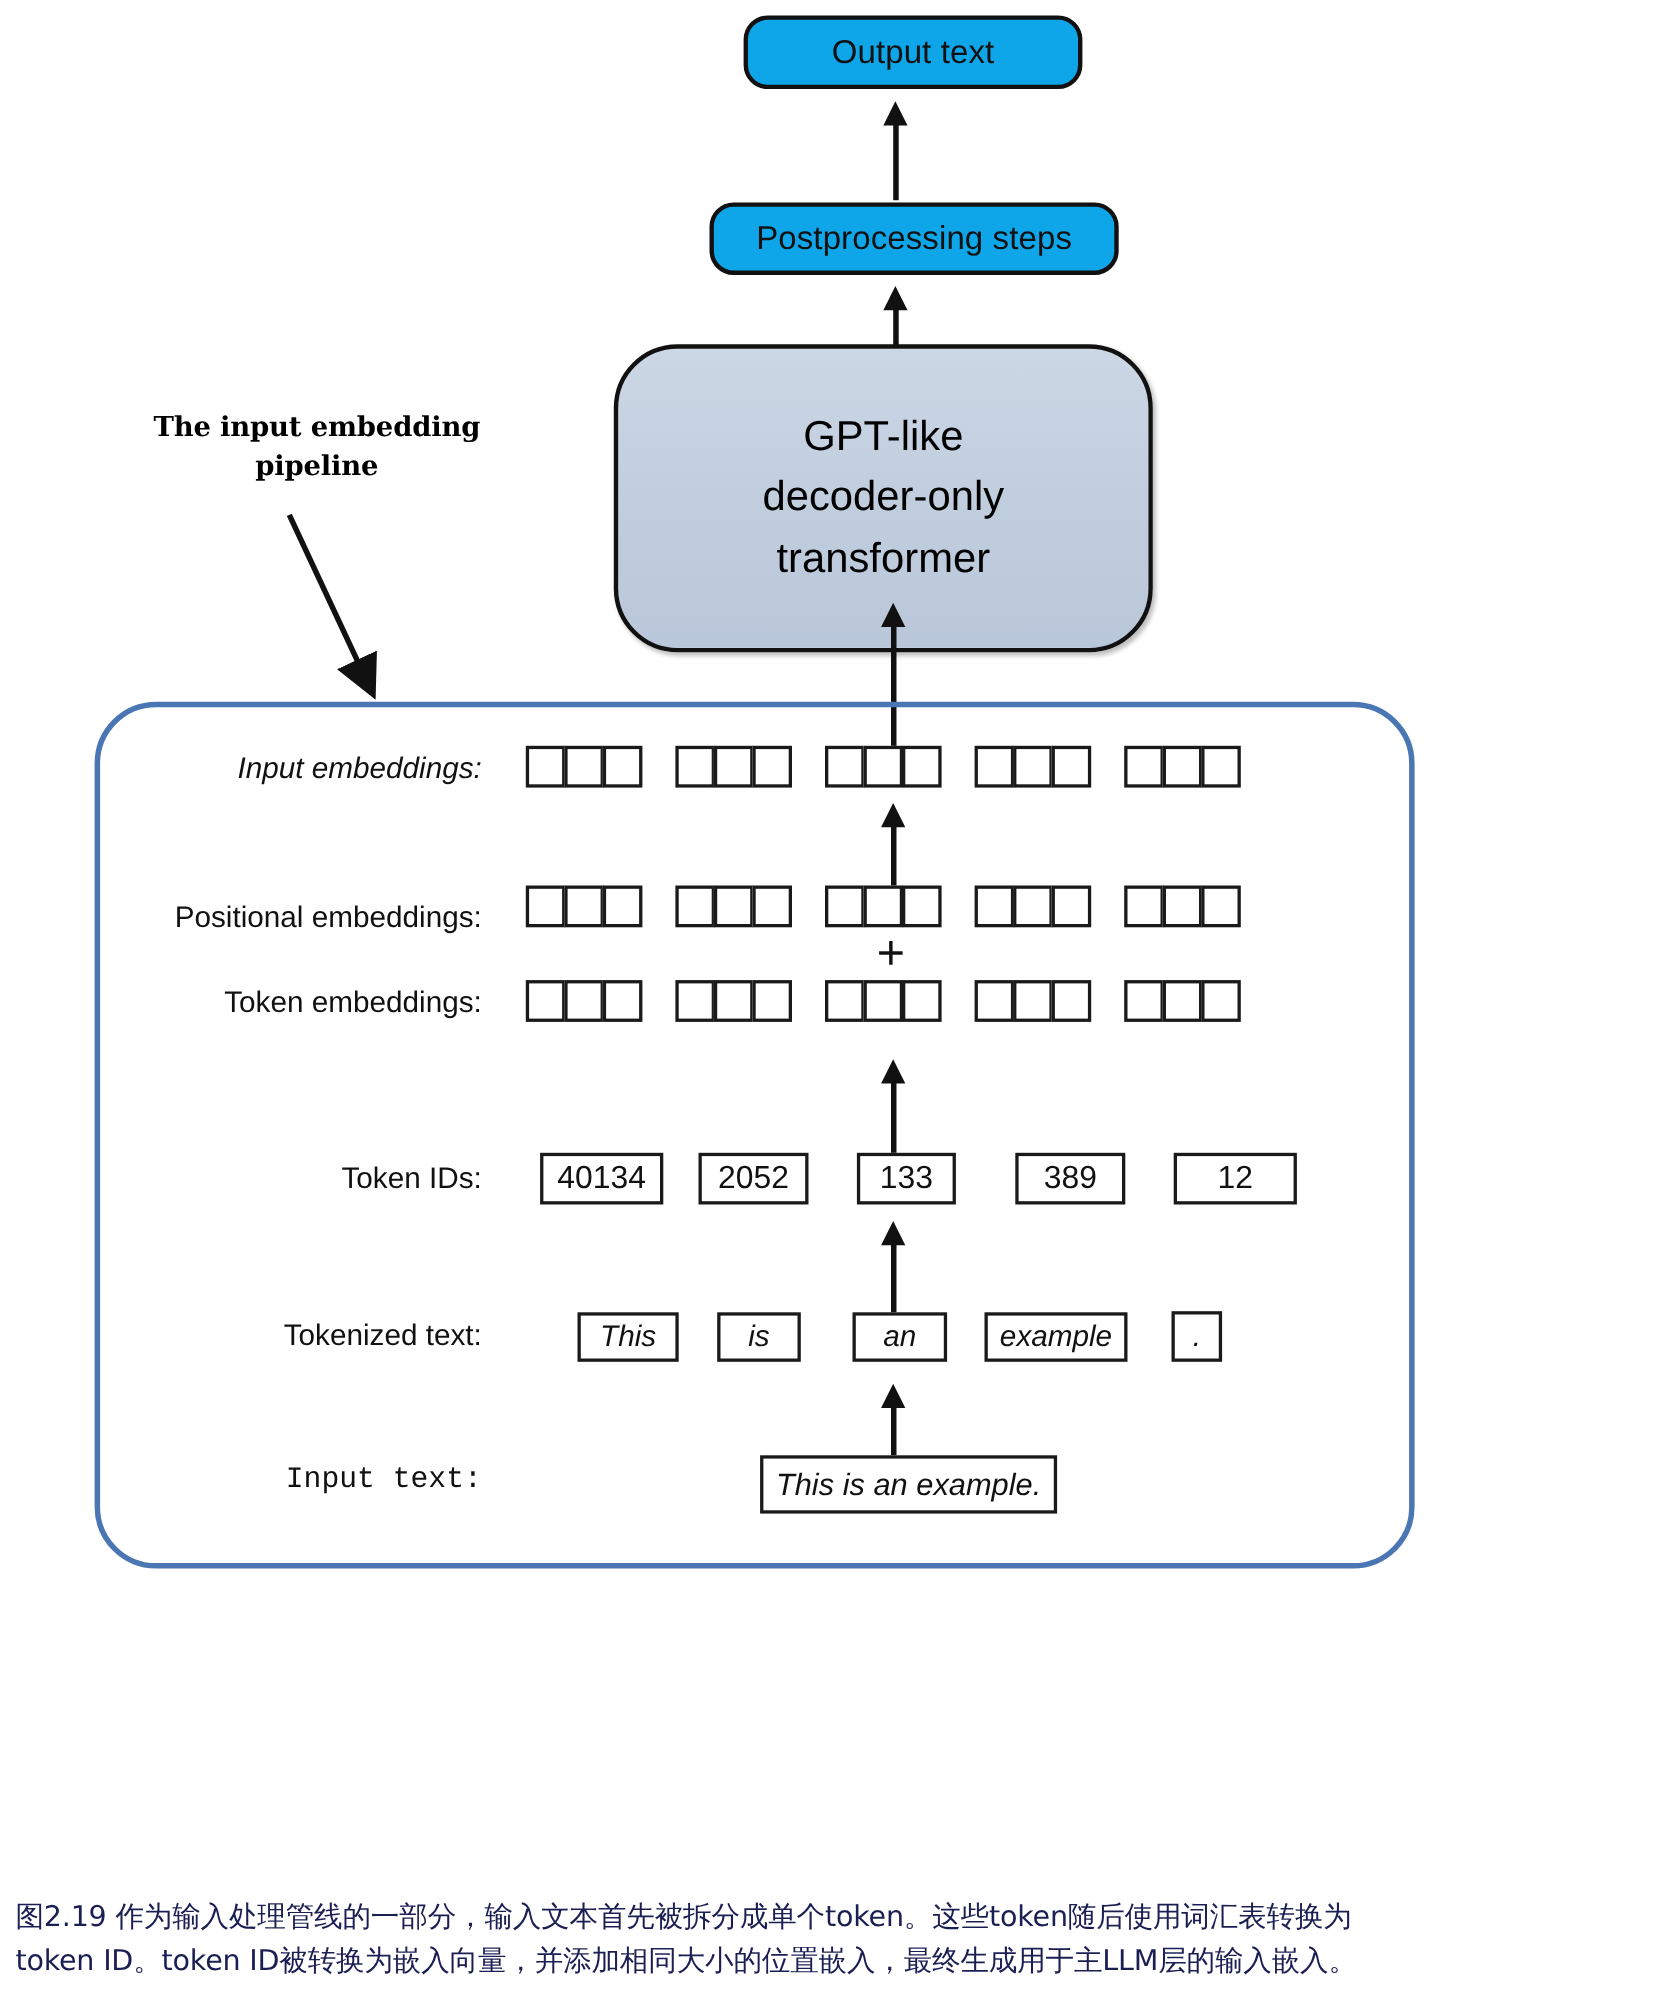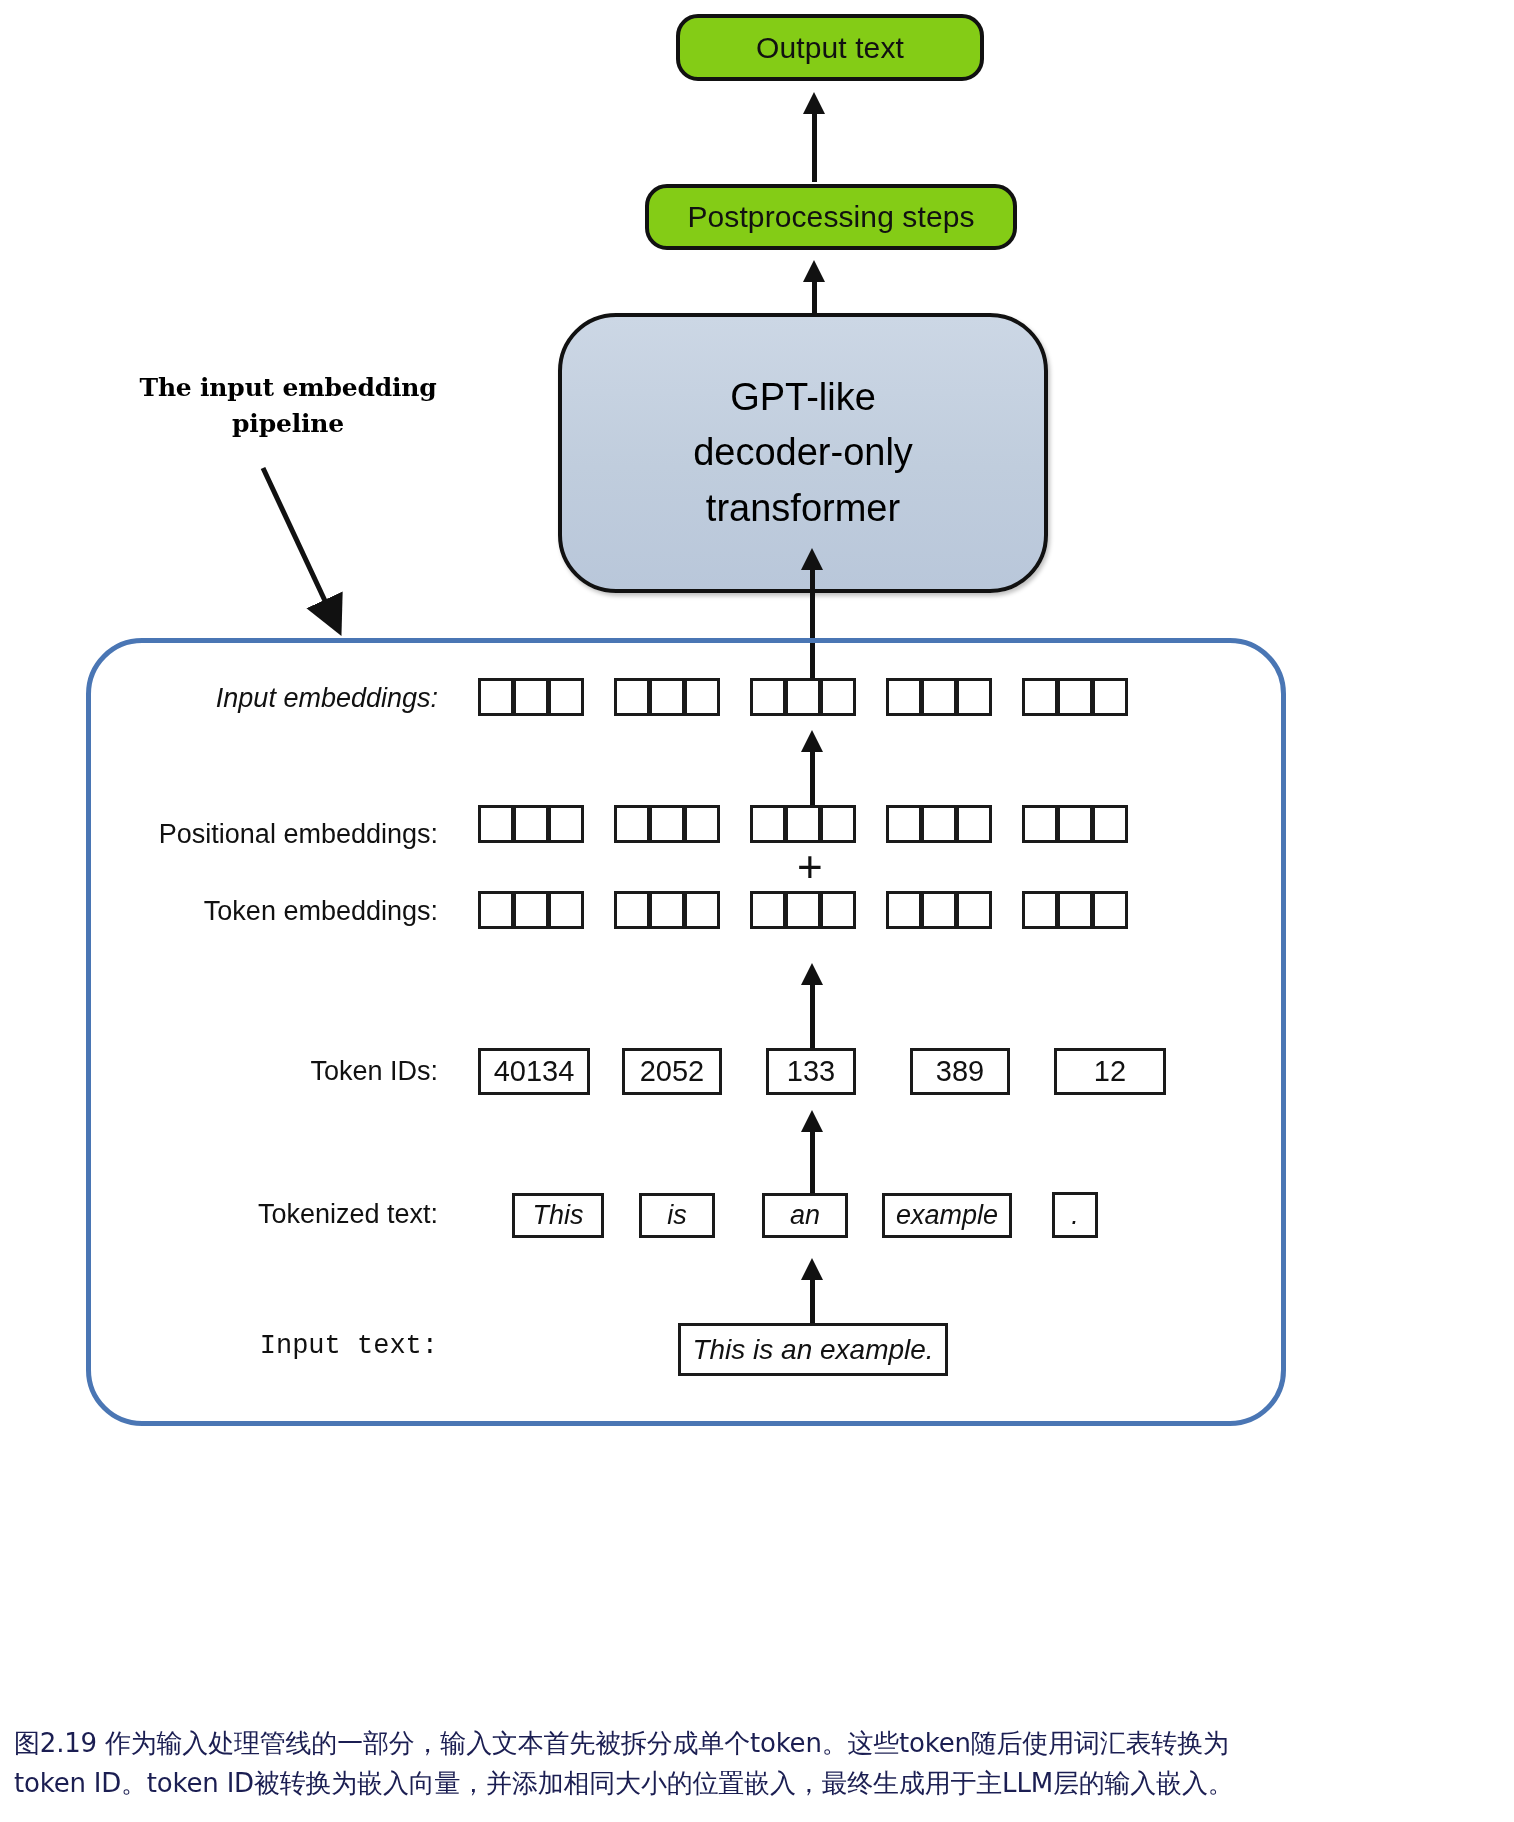--- a/index.html
+++ b/index.html
@@ -8,21 +8,21 @@
     font-family:"Liberation Sans","DejaVu Sans",sans-serif;
     color:#111;
     overflow:hidden;
   }
 
   
   .pill{
     position:absolute;
     border:4px solid #111;
     border-radius:22px;
-    background:#84cc16;
+    background:#0ea5e9;
     display:flex;align-items:center;justify-content:center;
     font-size:30px;
     letter-spacing:.1px;
     box-sizing:border-box;
   }
   #output-text-box{left:676px;top:14px;width:308px;height:67px;}
   #postprocessing-box{left:645px;top:184px;width:372px;height:66px;}
 
   
   #transformer-box{
@@ -74,21 +74,21 @@
   .emb-cell{
     width:36px;height:38px;border:3px solid #1a1a1a;background:#fff;
     box-sizing:border-box;margin-right:-1px;
   }
 
   
   .box-row{position:absolute;display:flex;align-items:center;}
   .tbox{
     border:3px solid #1a1a1a;background:#fff;box-sizing:border-box;
     display:flex;align-items:center;justify-content:center;
-    height:47px;font-size:29px;color:#111;
+    height:47px;font-size:29px;color:#111;margin-left:13px;
   }
   .tbox.ital{font-style:italic;height:45px;font-size:27px;}
 
   
   #plus-sign{
     position:absolute;left:797px;top:845px;font-size:44px;font-weight:500;color:#111;
     line-height:1;
   }
 
   

